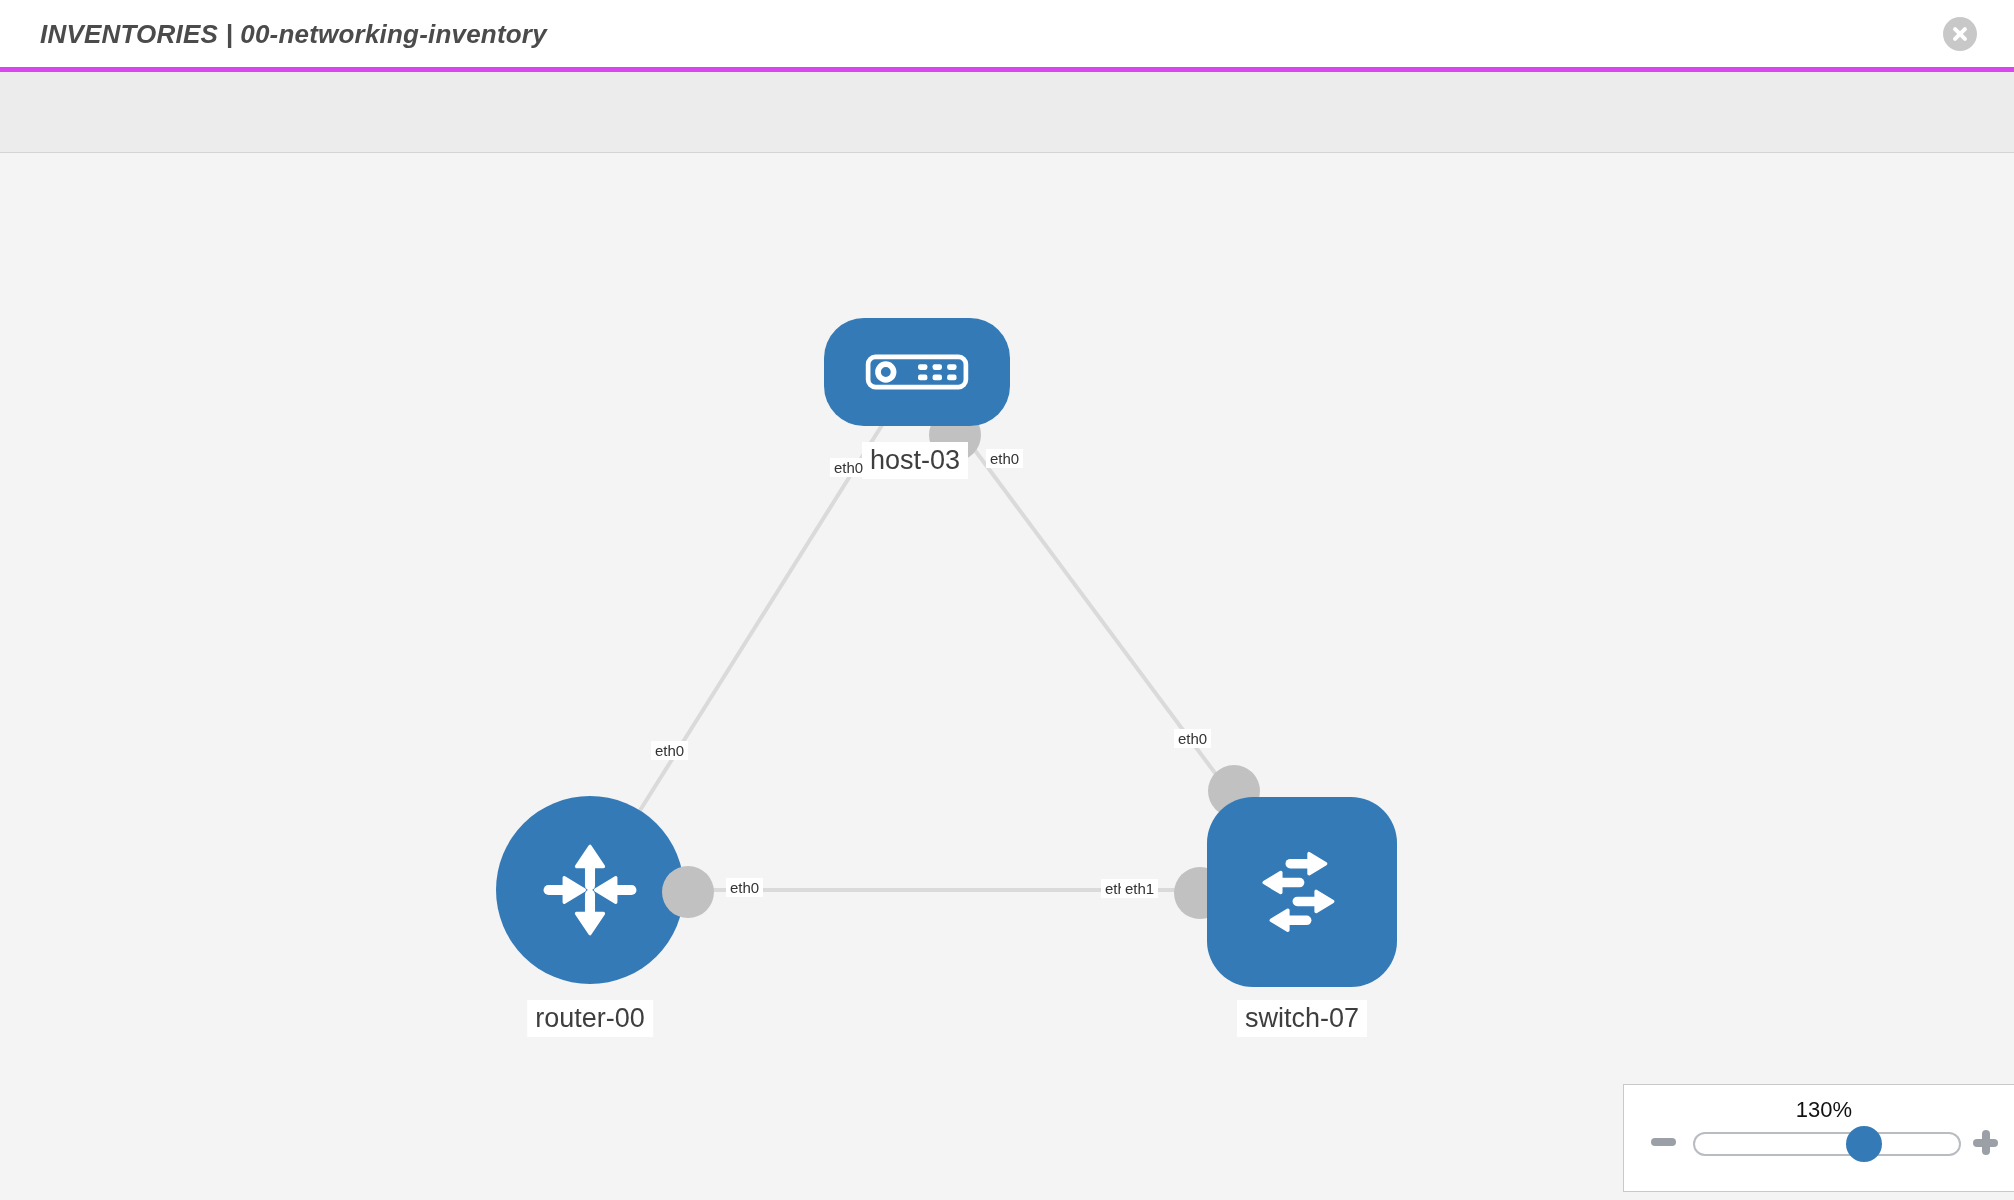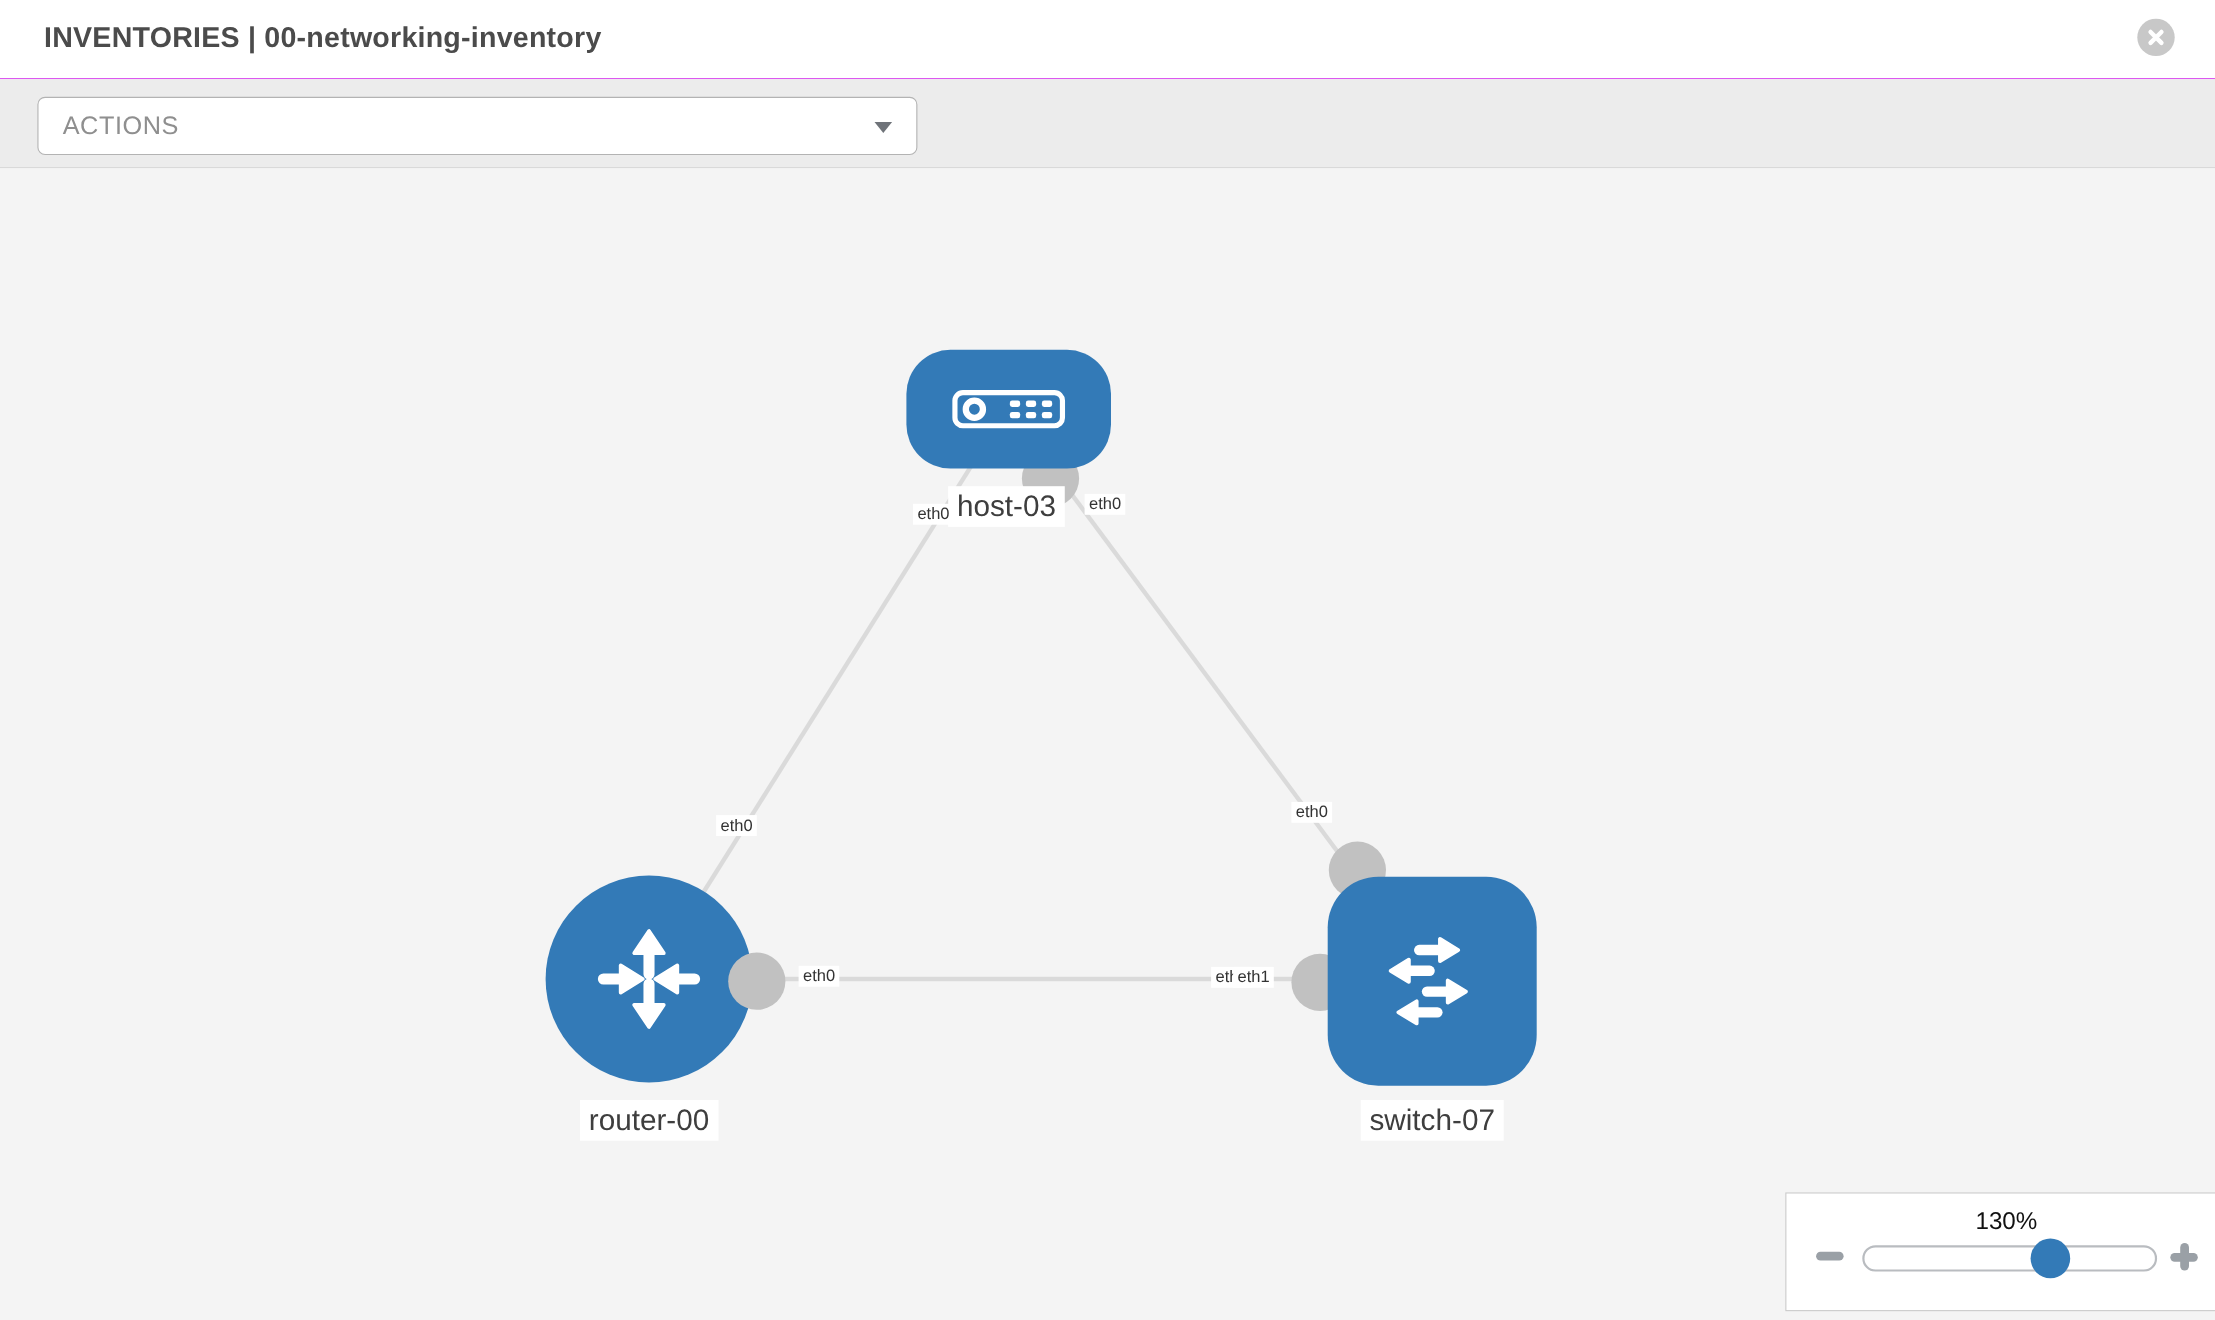--- a/index.html
+++ b/index.html
@@ -2,21 +2,21 @@
 <html><head>
 <meta charset="utf-8">
 <style>
   * { margin:0; padding:0; box-sizing:border-box; }
   html,body { width:2014px; height:1200px; overflow:hidden; background:#fff;
               font-family:"Liberation Sans","DejaVu Sans",sans-serif; }
   #app { position:relative; width:2014px; height:1200px; }
 
   
   .titlebar { position:absolute; left:0; top:0; width:2014px; height:72px;
-              background:#fff; border-bottom:1px solid #d946ef; }
+              background:#fff; border-bottom:5px solid #d946ef;font-style:italic; }
   .titlebar h1 { position:absolute; left:40px; top:19px; font-size:26px; font-weight:bold;
                  color:#4b4b4b; letter-spacing:0.2px; }
   .close-btn { position:absolute; left:1943px; top:17px; width:34px; height:34px;
                border-radius:50%; background:#c8c8c8; cursor:pointer; }
   .close-btn .bar { position:absolute; left:8px; top:15px; width:18px; height:4px;
                     background:#fff; border-radius:2px; }
   .close-btn .bar.a { transform:rotate(45deg); }
   .close-btn .bar.b { transform:rotate(-45deg); }
 
   
@@ -75,24 +75,20 @@
 
   <div class="titlebar">
     <h1>INVENTORIES | 00-networking-inventory</h1>
     <div class="close-btn">
       <div class="bar a"></div>
       <div class="bar b"></div>
     </div>
   </div>
 
   <div class="toolbar">
-    <div class="combo actions">
-      <span class="ph">ACTIONS</span>
-      <span class="caret"></span>
-    </div>
 
     <div class="tool-icon wrench">
       <svg width="40" height="40" viewBox="0 0 36 36">
         <g transform="rotate(45 18 18)">
           <circle cx="18" cy="9.5" r="6" fill="none" stroke="#81858c" stroke-width="5"></circle>
           <rect x="14.5" y="0" width="7" height="8" fill="#ececec"></rect>
           <line x1="18" y1="16" x2="18" y2="31" stroke="#81858c" stroke-width="8" stroke-linecap="round"></line>
         </g>
       </svg>
     </div>

